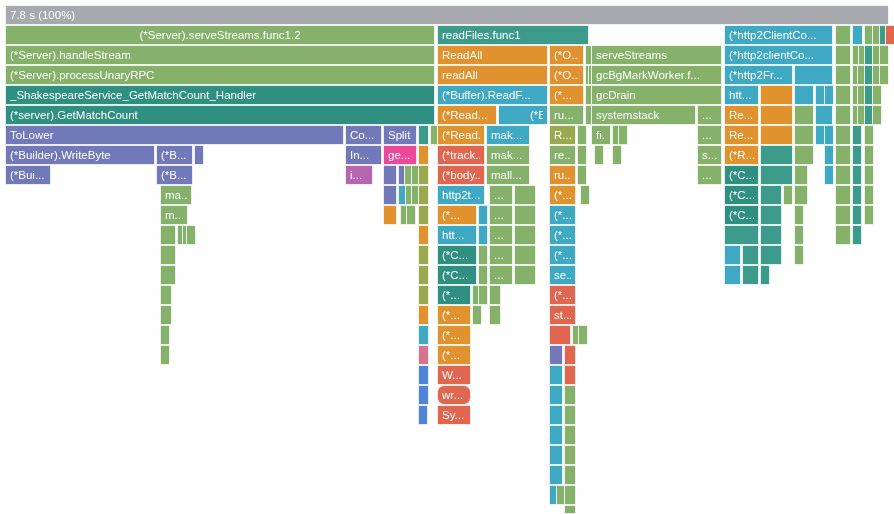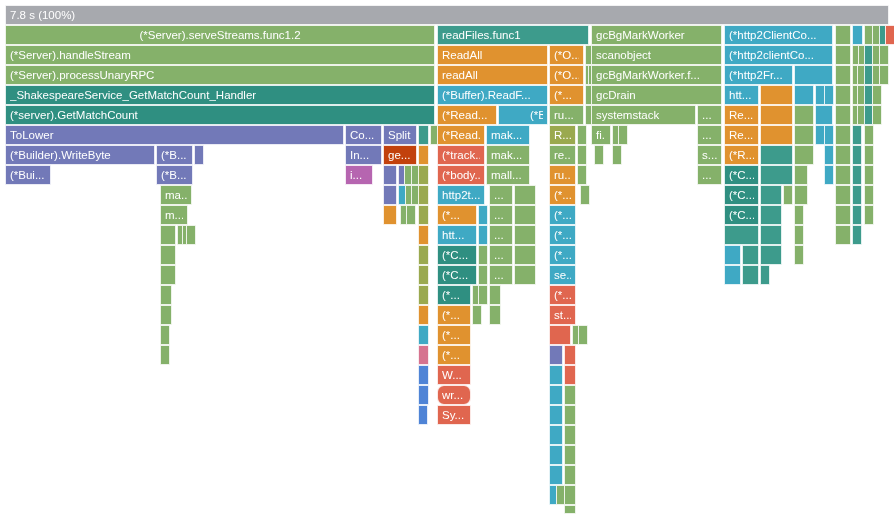--- a/index.html
+++ b/index.html
@@ -50,44 +50,41 @@
 <div id="flamegraph">
     <div class="frame root" style="left: 5px; top: 5px; width: 884px; height: 20px; background: rgb(167, 169, 174);">
       <span class="label">7.8 s (100%)</span>
     </div>
     <div class="frame" style="left: 5px; top: 25px; width: 430px; height: 20px; background: rgb(133, 177, 106); text-align: center;">
       <span class="label">(*Server).serveStreams.func1.2</span>
     </div>
     <div class="frame" style="left: 437px; top: 25px; width: 152px; height: 20px; background: rgb(61, 155, 140);">
       <span class="label">readFiles.func1</span>
     </div>
-    <div class="frame" style="left: 591px; top: 25px; width: 131px; height: 20px; background: rgb(133, 177, 106);">
-      <span class="label">gcBgMarkWorker</span>
-    </div>
     <div class="frame" style="left: 724px; top: 25px; width: 109px; height: 20px; background: rgb(63, 169, 196);">
       <span class="label">(*http2ClientCo...</span>
     </div>
     <div class="frame" style="left: 835px; top: 25px; width: 16px; height: 20px; background: rgb(133, 177, 106);"></div>
     <div class="frame" style="left: 852px; top: 25px; width: 11px; height: 20px; background: rgb(63, 169, 196);"></div>
     <div class="frame" style="left: 864px; top: 25px; width: 7px; height: 20px; background: rgb(133, 177, 106);"></div>
     <div class="frame" style="left: 872px; top: 25px; width: 6px; height: 20px; background: rgb(133, 177, 106);"></div>
     <div class="frame" style="left: 879px; top: 25px; width: 5px; height: 20px; background: rgb(61, 155, 140);"></div>
     <div class="frame" style="left: 885px; top: 25px; width: 4px; height: 20px; background: rgb(224, 102, 79);"></div>
     <div class="frame" style="left: 5px; top: 45px; width: 430px; height: 20px; background: rgb(133, 177, 106);">
       <span class="label">(*Server).handleStream</span>
     </div>
     <div class="frame" style="left: 437px; top: 45px; width: 111px; height: 20px; background: rgb(224, 146, 47);">
       <span class="label">ReadAll</span>
     </div>
     <div class="frame" style="left: 549px; top: 45px; width: 35px; height: 20px; background: rgb(224, 146, 47);">
       <span class="label">(*O...</span>
     </div>
     <div class="frame" style="left: 585px; top: 45px; width: 4px; height: 20px; background: rgb(133, 177, 106);"></div>
     <div class="frame" style="left: 591px; top: 45px; width: 131px; height: 20px; background: rgb(133, 177, 106);">
-      <span class="label">scanobject</span>
+      <span class="label">serveStreams</span>
     </div>
     <div class="frame" style="left: 724px; top: 45px; width: 109px; height: 20px; background: rgb(63, 169, 196);">
       <span class="label">(*http2clientCo...</span>
     </div>
     <div class="frame" style="left: 835px; top: 45px; width: 16px; height: 20px; background: rgb(133, 177, 106);"></div>
     <div class="frame" style="left: 852px; top: 45px; width: 5px; height: 20px; background: rgb(133, 177, 106);"></div>
     <div class="frame" style="left: 858px; top: 45px; width: 5px; height: 20px; background: rgb(133, 177, 106);"></div>
     <div class="frame" style="left: 864px; top: 45px; width: 7px; height: 20px; background: rgb(61, 155, 140);"></div>
     <div class="frame" style="left: 872px; top: 45px; width: 6px; height: 20px; background: rgb(133, 177, 106);"></div>
     <div class="frame" style="left: 879px; top: 45px; width: 5px; height: 20px; background: rgb(133, 177, 106);"></div>
@@ -212,21 +209,21 @@
     <div class="frame" style="left: 5px; top: 145px; width: 150px; height: 20px; background: rgb(114, 121, 184);">
       <span class="label">(*Builder).WriteByte</span>
     </div>
     <div class="frame" style="left: 156px; top: 145px; width: 37px; height: 20px; background: rgb(114, 121, 184);">
       <span class="label">(*B...</span>
     </div>
     <div class="frame" style="left: 194px; top: 145px; width: 7px; height: 20px; background: rgb(114, 121, 184);"></div>
     <div class="frame" style="left: 345px; top: 145px; width: 37px; height: 20px; background: rgb(114, 121, 184);">
       <span class="label">In...</span>
     </div>
-    <div class="frame" style="left: 383px; top: 145px; width: 34px; height: 20px; background: #c2410c;">
+    <div class="frame" style="left: 383px; top: 145px; width: 34px; height: 20px; background: #ec4899;">
       <span class="label">ge...</span>
     </div>
     <div class="frame" style="left: 418px; top: 145px; width: 11px; height: 20px; background: rgb(224, 146, 47);"></div>
     <div class="frame" style="left: 437px; top: 145px; width: 48px; height: 20px; background: rgb(224, 102, 79);">
       <span class="label">(*track...</span>
     </div>
     <div class="frame" style="left: 486px; top: 145px; width: 44px; height: 20px; background: rgb(133, 177, 106);">
       <span class="label">mak...</span>
     </div>
     <div class="frame" style="left: 549px; top: 145px; width: 27px; height: 20px; background: rgb(133, 177, 106);">

